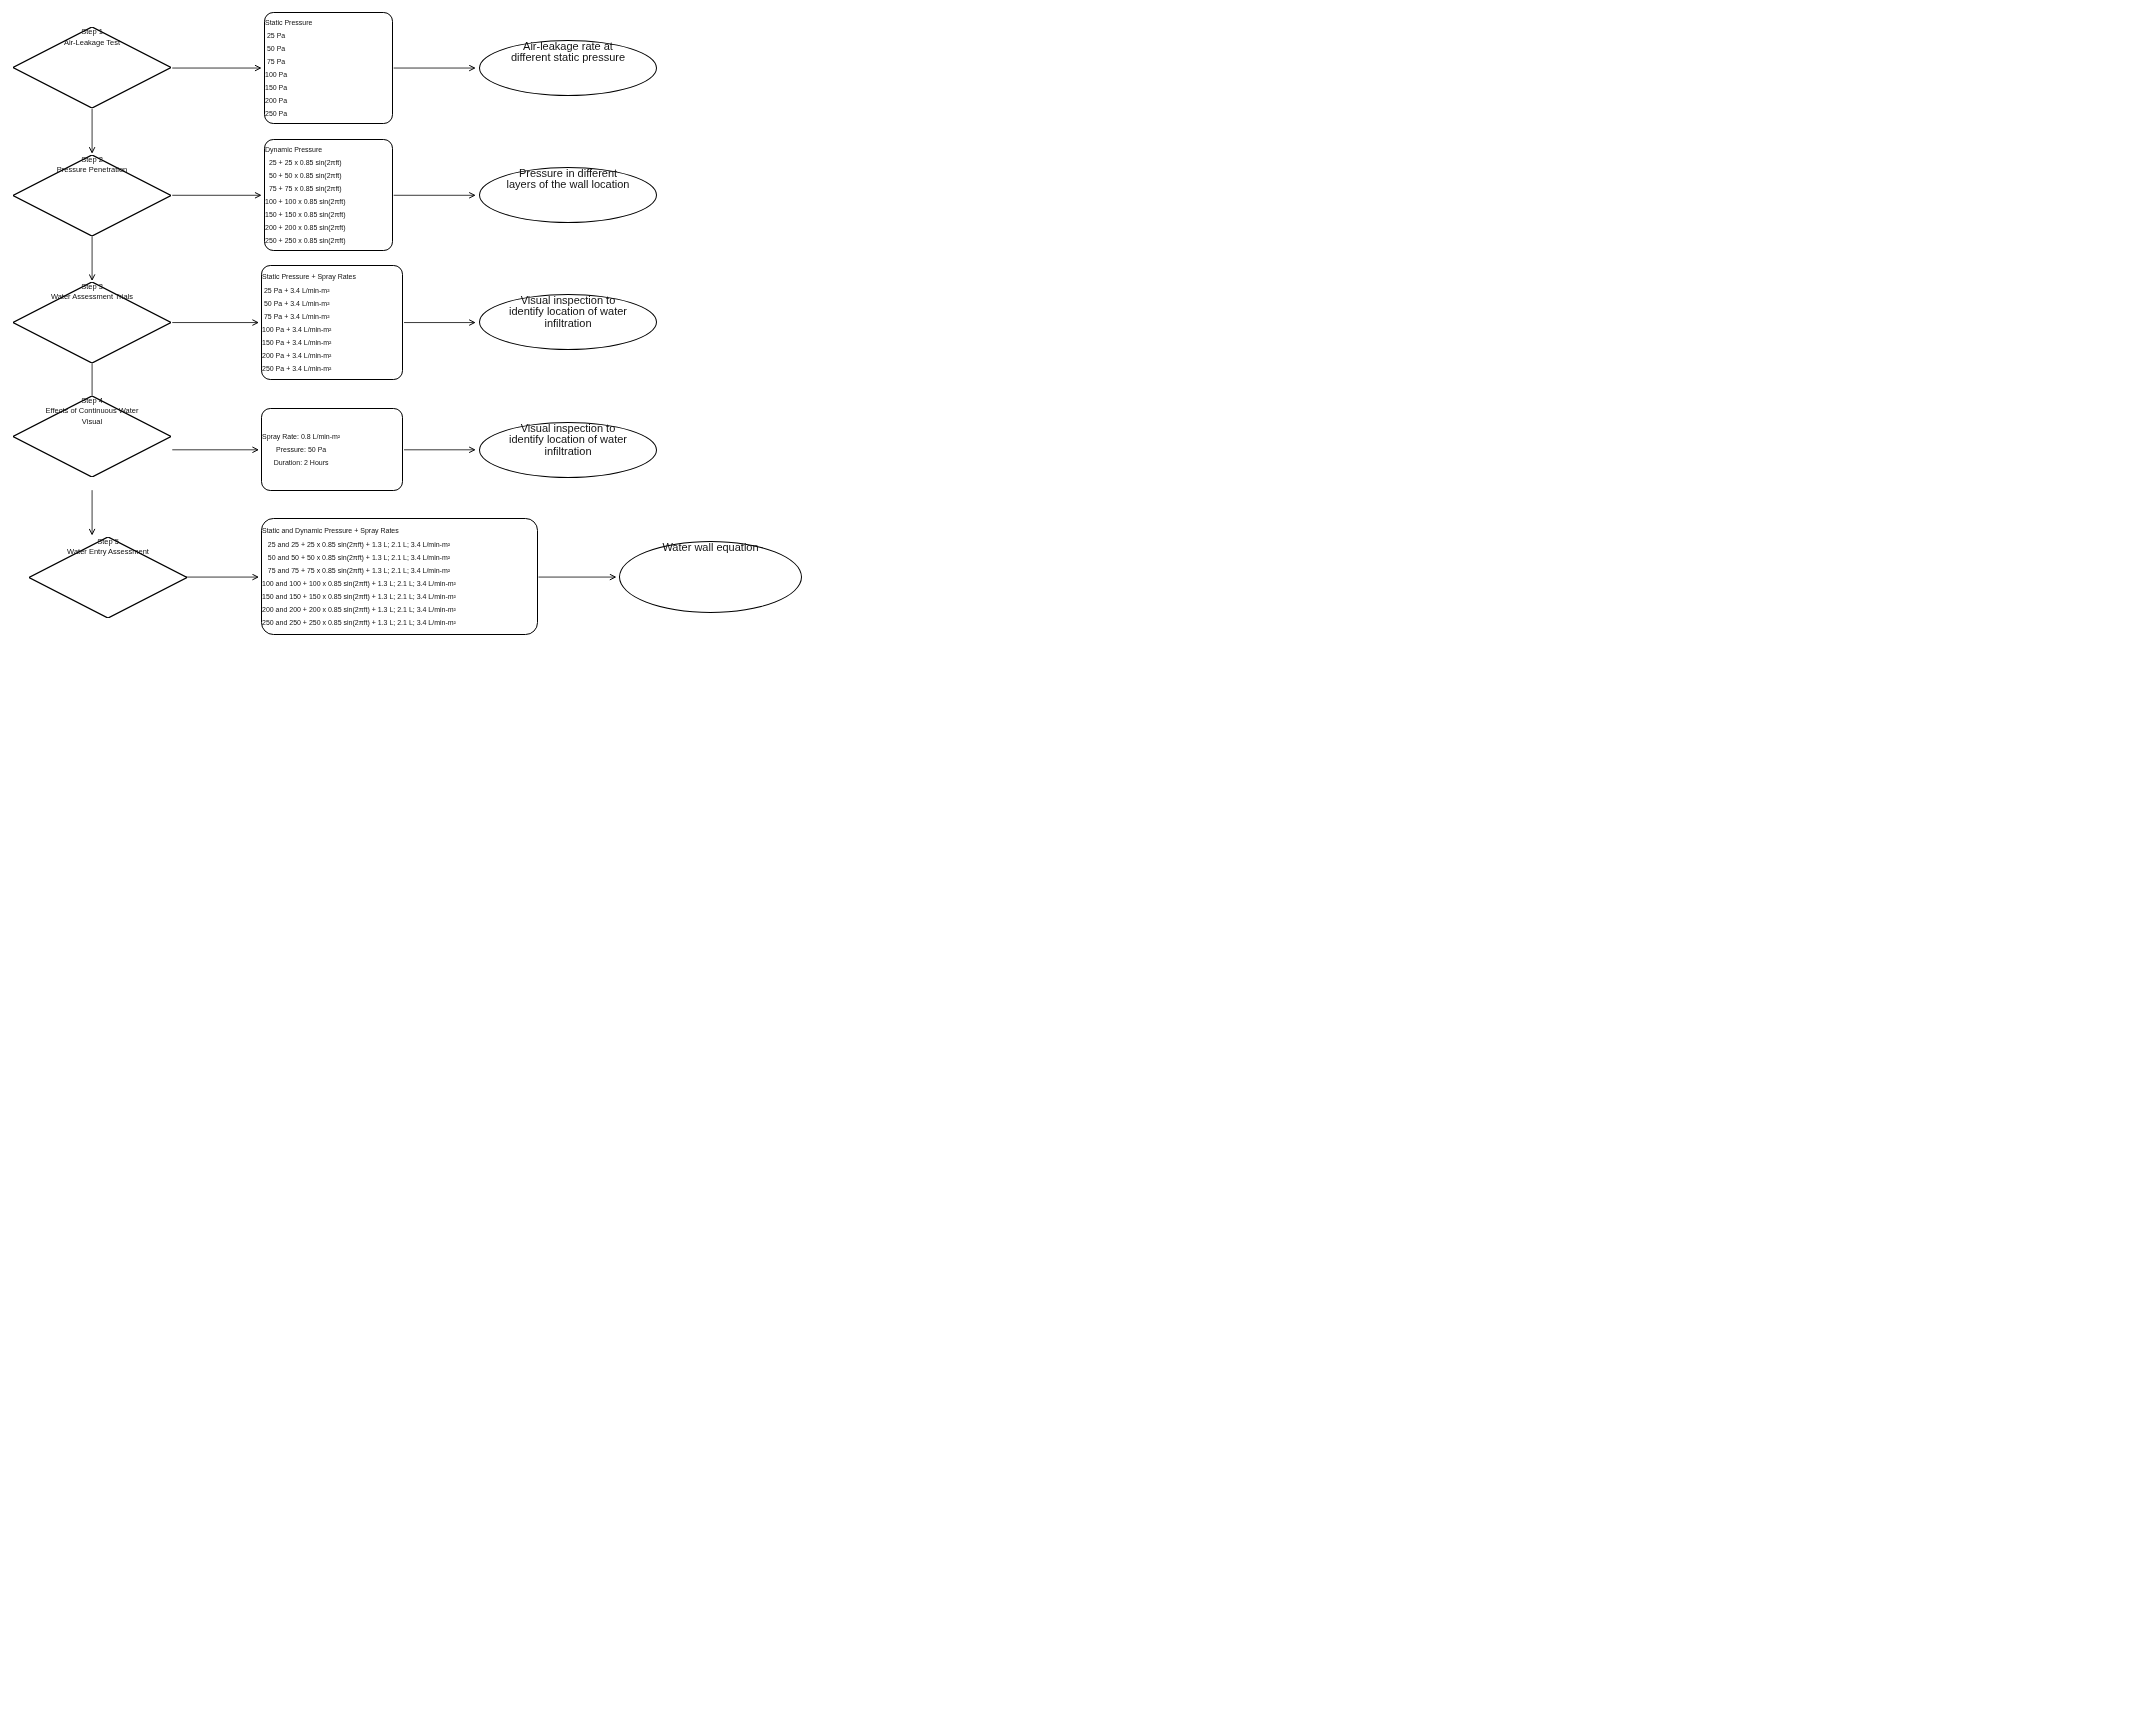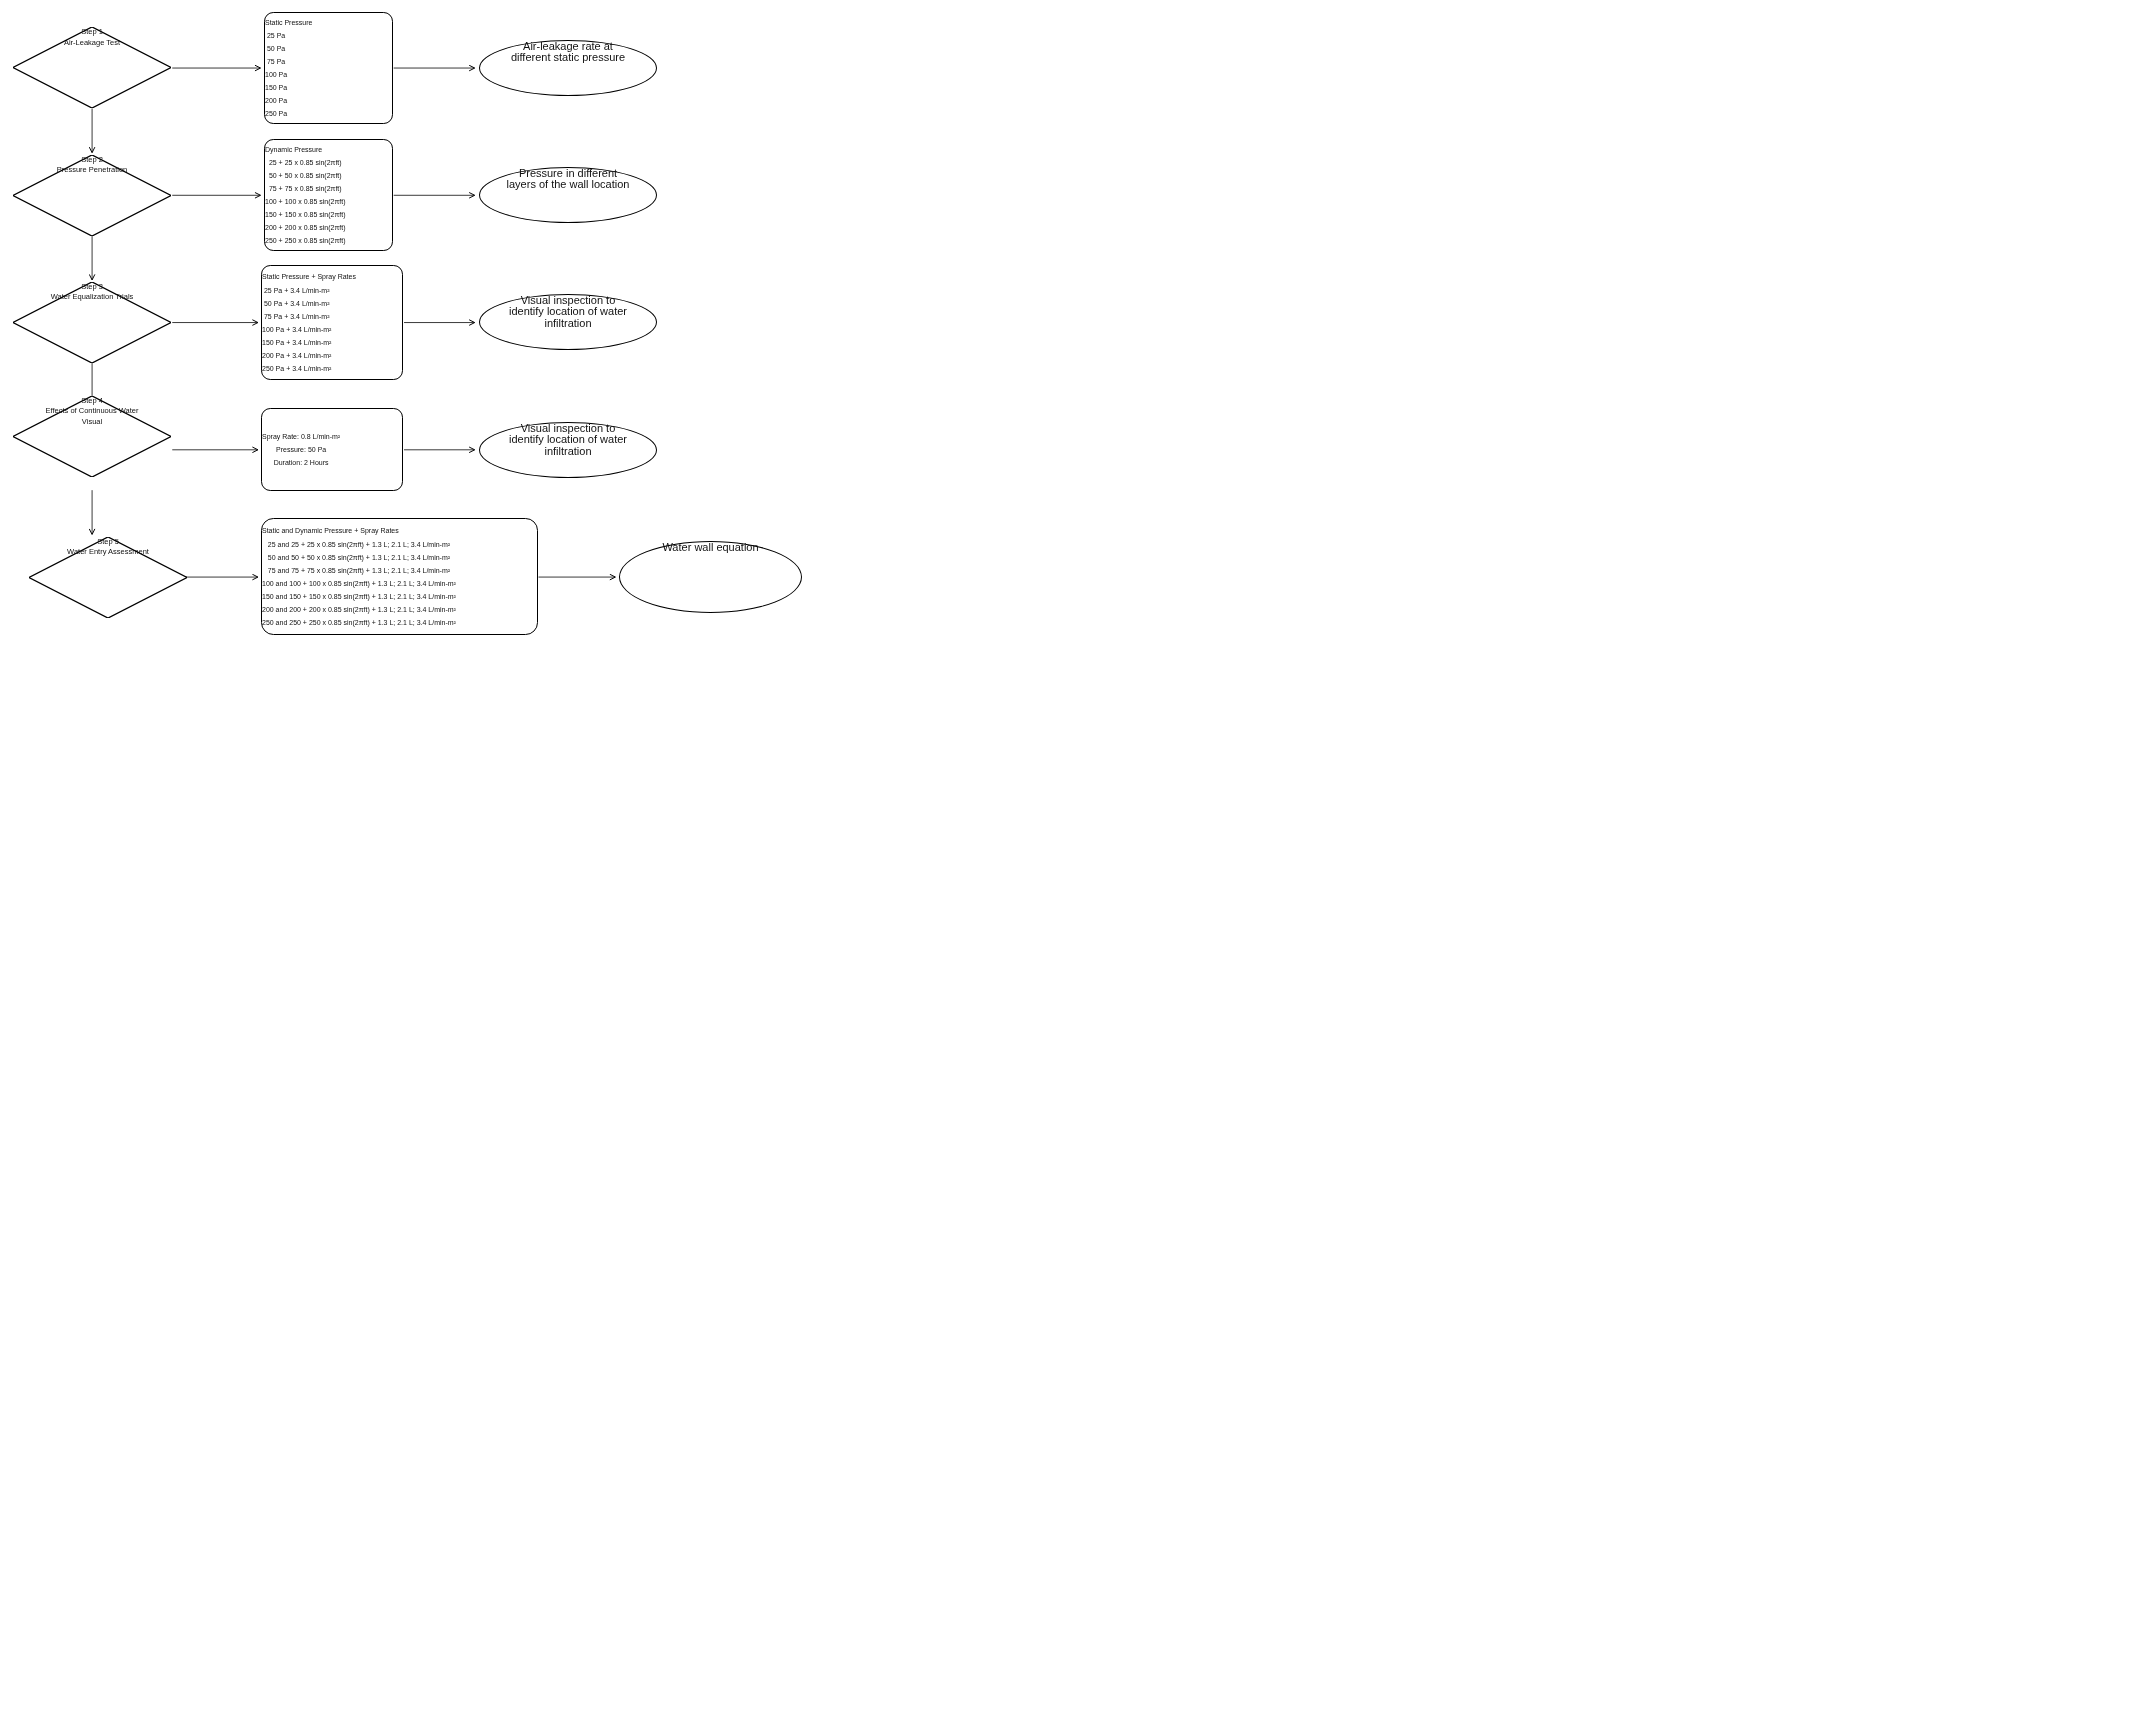--- a/index.html
+++ b/index.html
@@ -98,21 +98,21 @@
   <div class="node ellipse" style="left:479px;top:167px;width:178px;height:56px;">
     <div class="label">Pressure in different layers of the wall location</div>
   </div>
 
   <div class="node diamond" style="left:13px;top:282px;width:158px;height:81px;">
     <svg class="diamond-svg" viewBox="0 0 100 100" preserveAspectRatio="none">
       <polygon points="50,0 100,50 50,100 0,50" fill="#fff" stroke="#000" stroke-width="1.4" vector-effect="non-scaling-stroke"></polygon>
     </svg>
     <div class="label">
       <div>Step 3</div>
-      <div>Water Equalization Trials</div>
+      <div>Water Assessment Trials</div>
     </div>
   </div>
   <div class="node box" style="left:261px;top:265px;width:142px;height:115px;">
     <div class="title">Static Pressure + Spray Rates</div>
     <div class="lines">
         <div class="bline">25 Pa + 3.4 L/min-m²</div>
         <div class="bline">50 Pa + 3.4 L/min-m²</div>
         <div class="bline">75 Pa + 3.4 L/min-m²</div>
         <div class="bline">100 Pa + 3.4 L/min-m²</div>
         <div class="bline">150 Pa + 3.4 L/min-m²</div>

